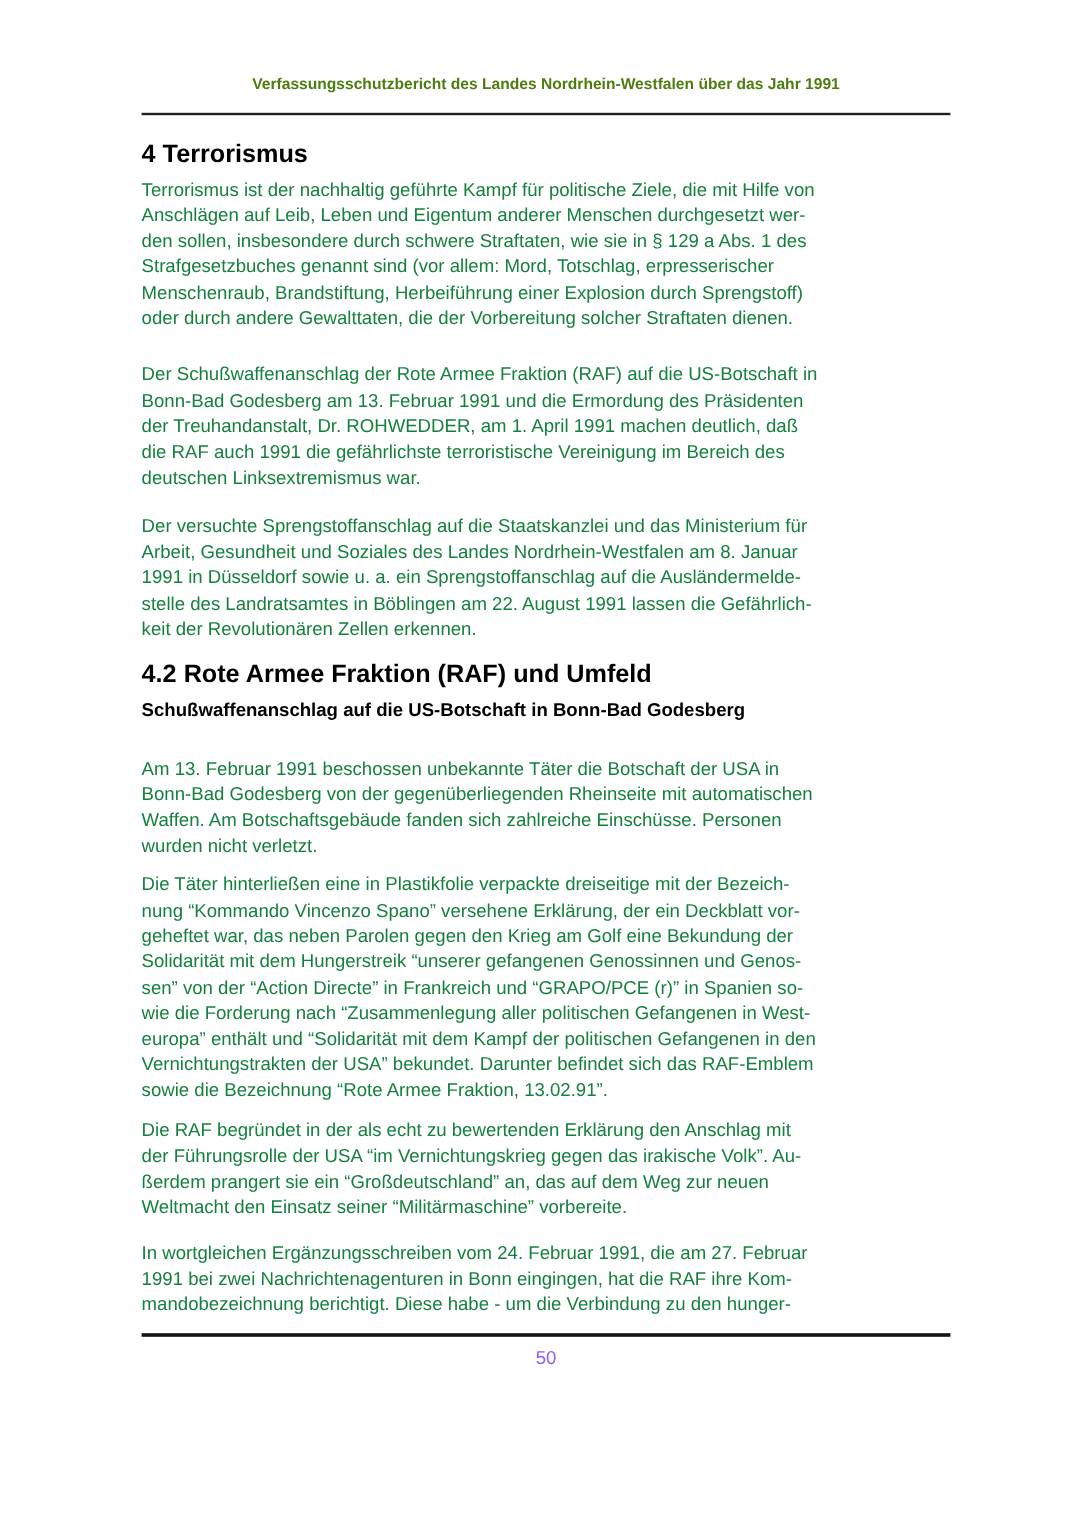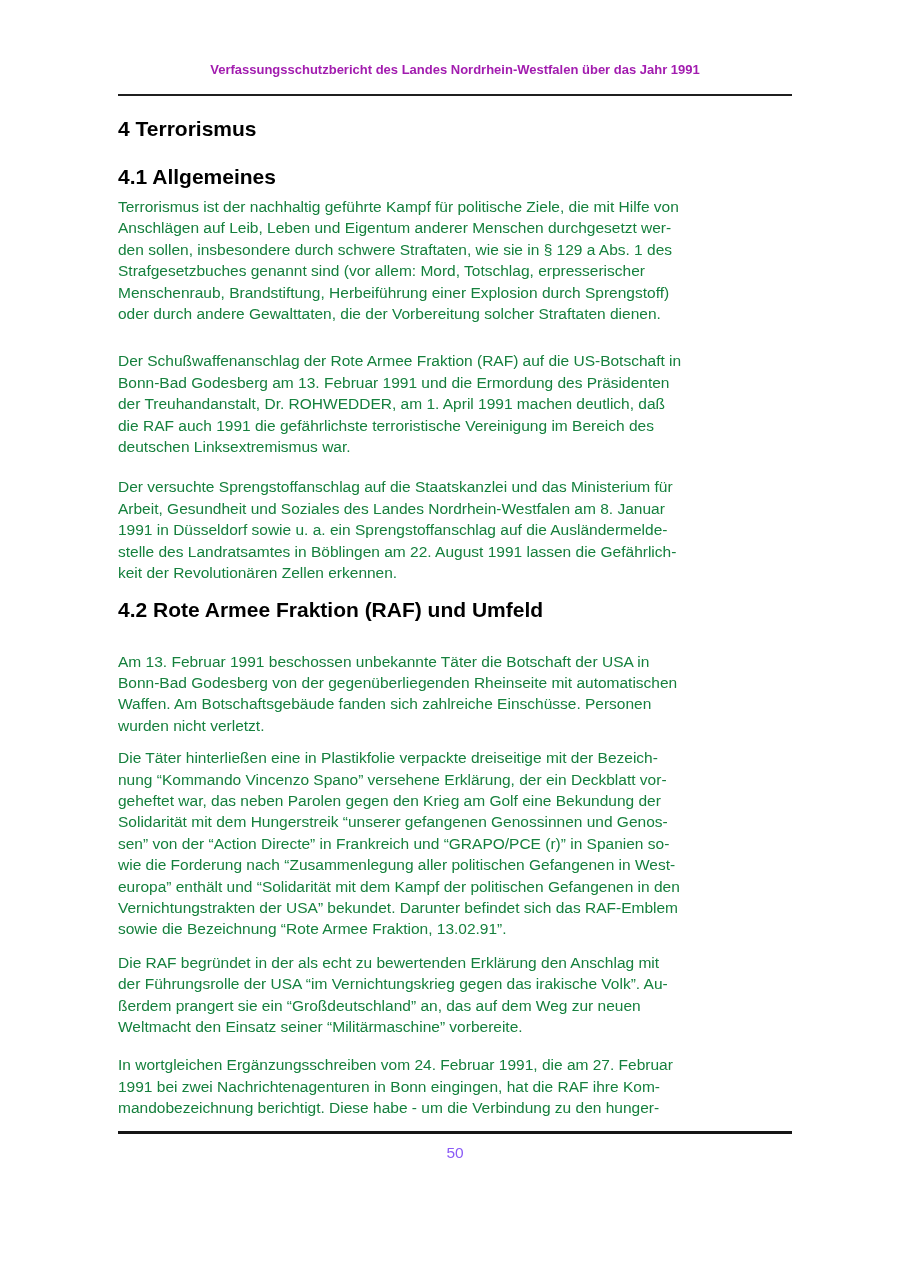--- a/index.html
+++ b/index.html
@@ -24,21 +24,21 @@
     margin-left: 118px;
     width: 674px;
   }
   .running-header {
     margin: 0;
     margin-top: 62px;
     font-size: 13px;
     line-height: 16px;
     font-weight: bold;
     text-align: center;
-    color: #a21caf;
+    color: #4d7c0f;
     white-space: pre;
   }
   .header-rule {
     margin-top: 16px;
     height: 0;
     border-top: 2px solid #1f1f1f;
   }
   h1, h2, h3, p { margin: 0; padding: 0; }
   .h-large {
     font-size: 21px;
@@ -90,21 +90,20 @@
 
 <div class="page">
   <div class="content">
 
     <div class="running-header">Verfassungsschutzbericht des Landes Nordrhein-Westfalen über das Jahr 1991</div>
 
     <div class="header-rule"></div>
 
     <h1 class="h-large h1-block">4 Terrorismus</h1>
 
-    <h2 class="h-large h2a-block">4.1 Allgemeines</h2>
 
     <p class="para p1-block">Terrorismus ist der nachhaltig geführte Kampf für politische Ziele, die mit Hilfe von
 Anschlägen auf Leib, Leben und Eigentum anderer Menschen durchgesetzt wer-
 den sollen, insbesondere durch schwere Straftaten, wie sie in § 129 a Abs. 1 des
 Strafgesetzbuches genannt sind (vor allem: Mord, Totschlag, erpresserischer
 Menschenraub, Brandstiftung, Herbeiführung einer Explosion durch Sprengstoff)
 oder durch andere Gewalttaten, die der Vorbereitung solcher Straftaten dienen.</p>
 
 
     <p class="para p2-block">Der Schußwaffenanschlag der Rote Armee Fraktion (RAF) auf die US-Botschaft in
@@ -114,20 +113,21 @@
 deutschen Linksextremismus war.</p>
 
     <p class="para p3-block">Der versuchte Sprengstoffanschlag auf die Staatskanzlei und das Ministerium für
 Arbeit, Gesundheit und Soziales des Landes Nordrhein-Westfalen am 8. Januar
 1991 in Düsseldorf sowie u. a. ein Sprengstoffanschlag auf die Ausländermelde-
 stelle des Landratsamtes in Böblingen am 22. August 1991 lassen die Gefährlich-
 keit der Revolutionären Zellen erkennen.</p>
 
     <h2 class="h-large h2b-block">4.2 Rote Armee Fraktion (RAF) und Umfeld</h2>
 
+    <h3 class="h-small h3b-block">Schußwaffenanschlag auf die US-Botschaft in Bonn-Bad Godesberg</h3>
 
     <p class="para p4-block">Am 13. Februar 1991 beschossen unbekannte Täter die Botschaft der USA in
 Bonn-Bad Godesberg von der gegenüberliegenden Rheinseite mit automatischen
 Waffen. Am Botschaftsgebäude fanden sich zahlreiche Einschüsse. Personen
 wurden nicht verletzt.</p>
 
     <p class="para p5-block">Die Täter hinterließen eine in Plastikfolie verpackte dreiseitige mit der Bezeich-
 nung “Kommando Vincenzo Spano” versehene Erklärung, der ein Deckblatt vor-
 geheftet war, das neben Parolen gegen den Krieg am Golf eine Bekundung der
 Solidarität mit dem Hungerstreik “unserer gefangenen Genossinnen und Genos-

